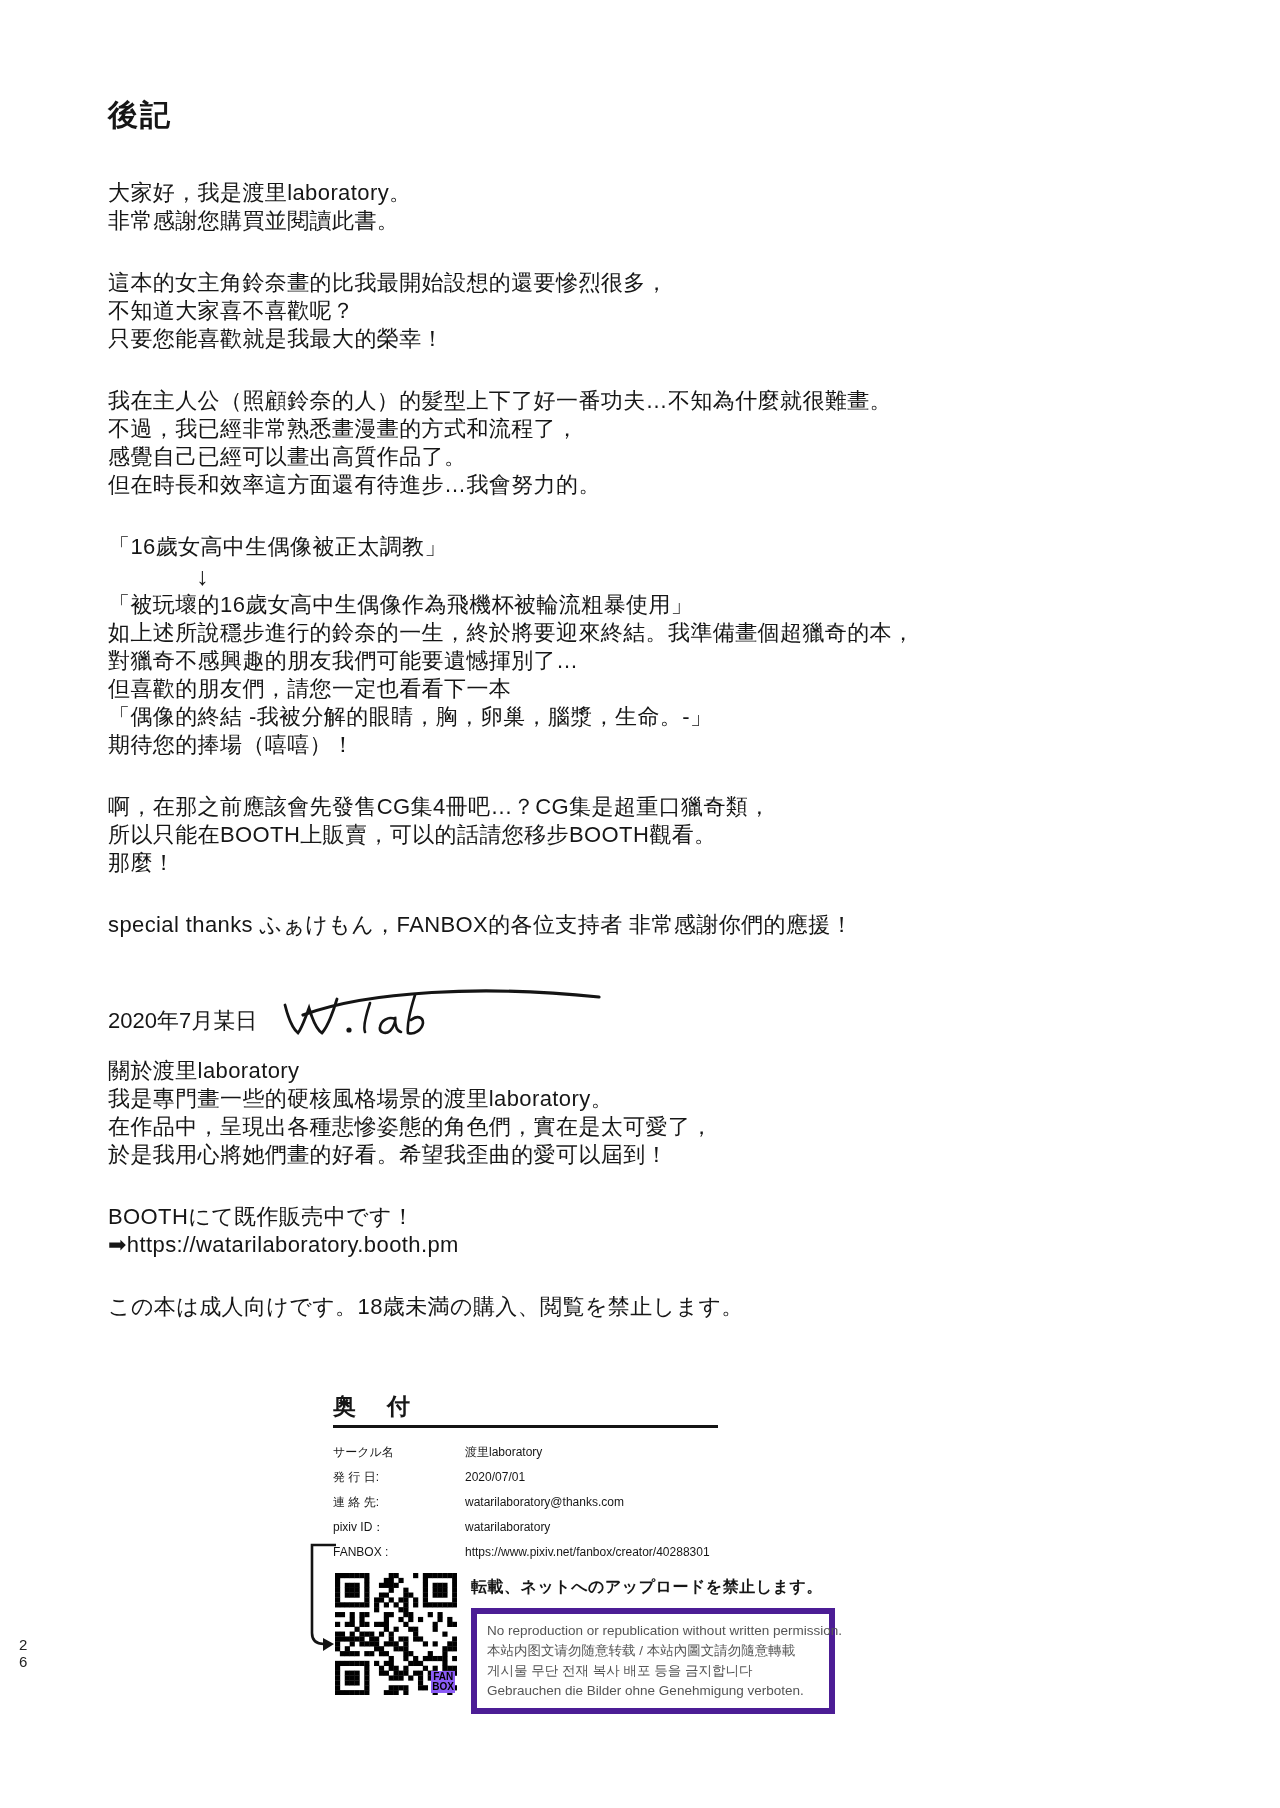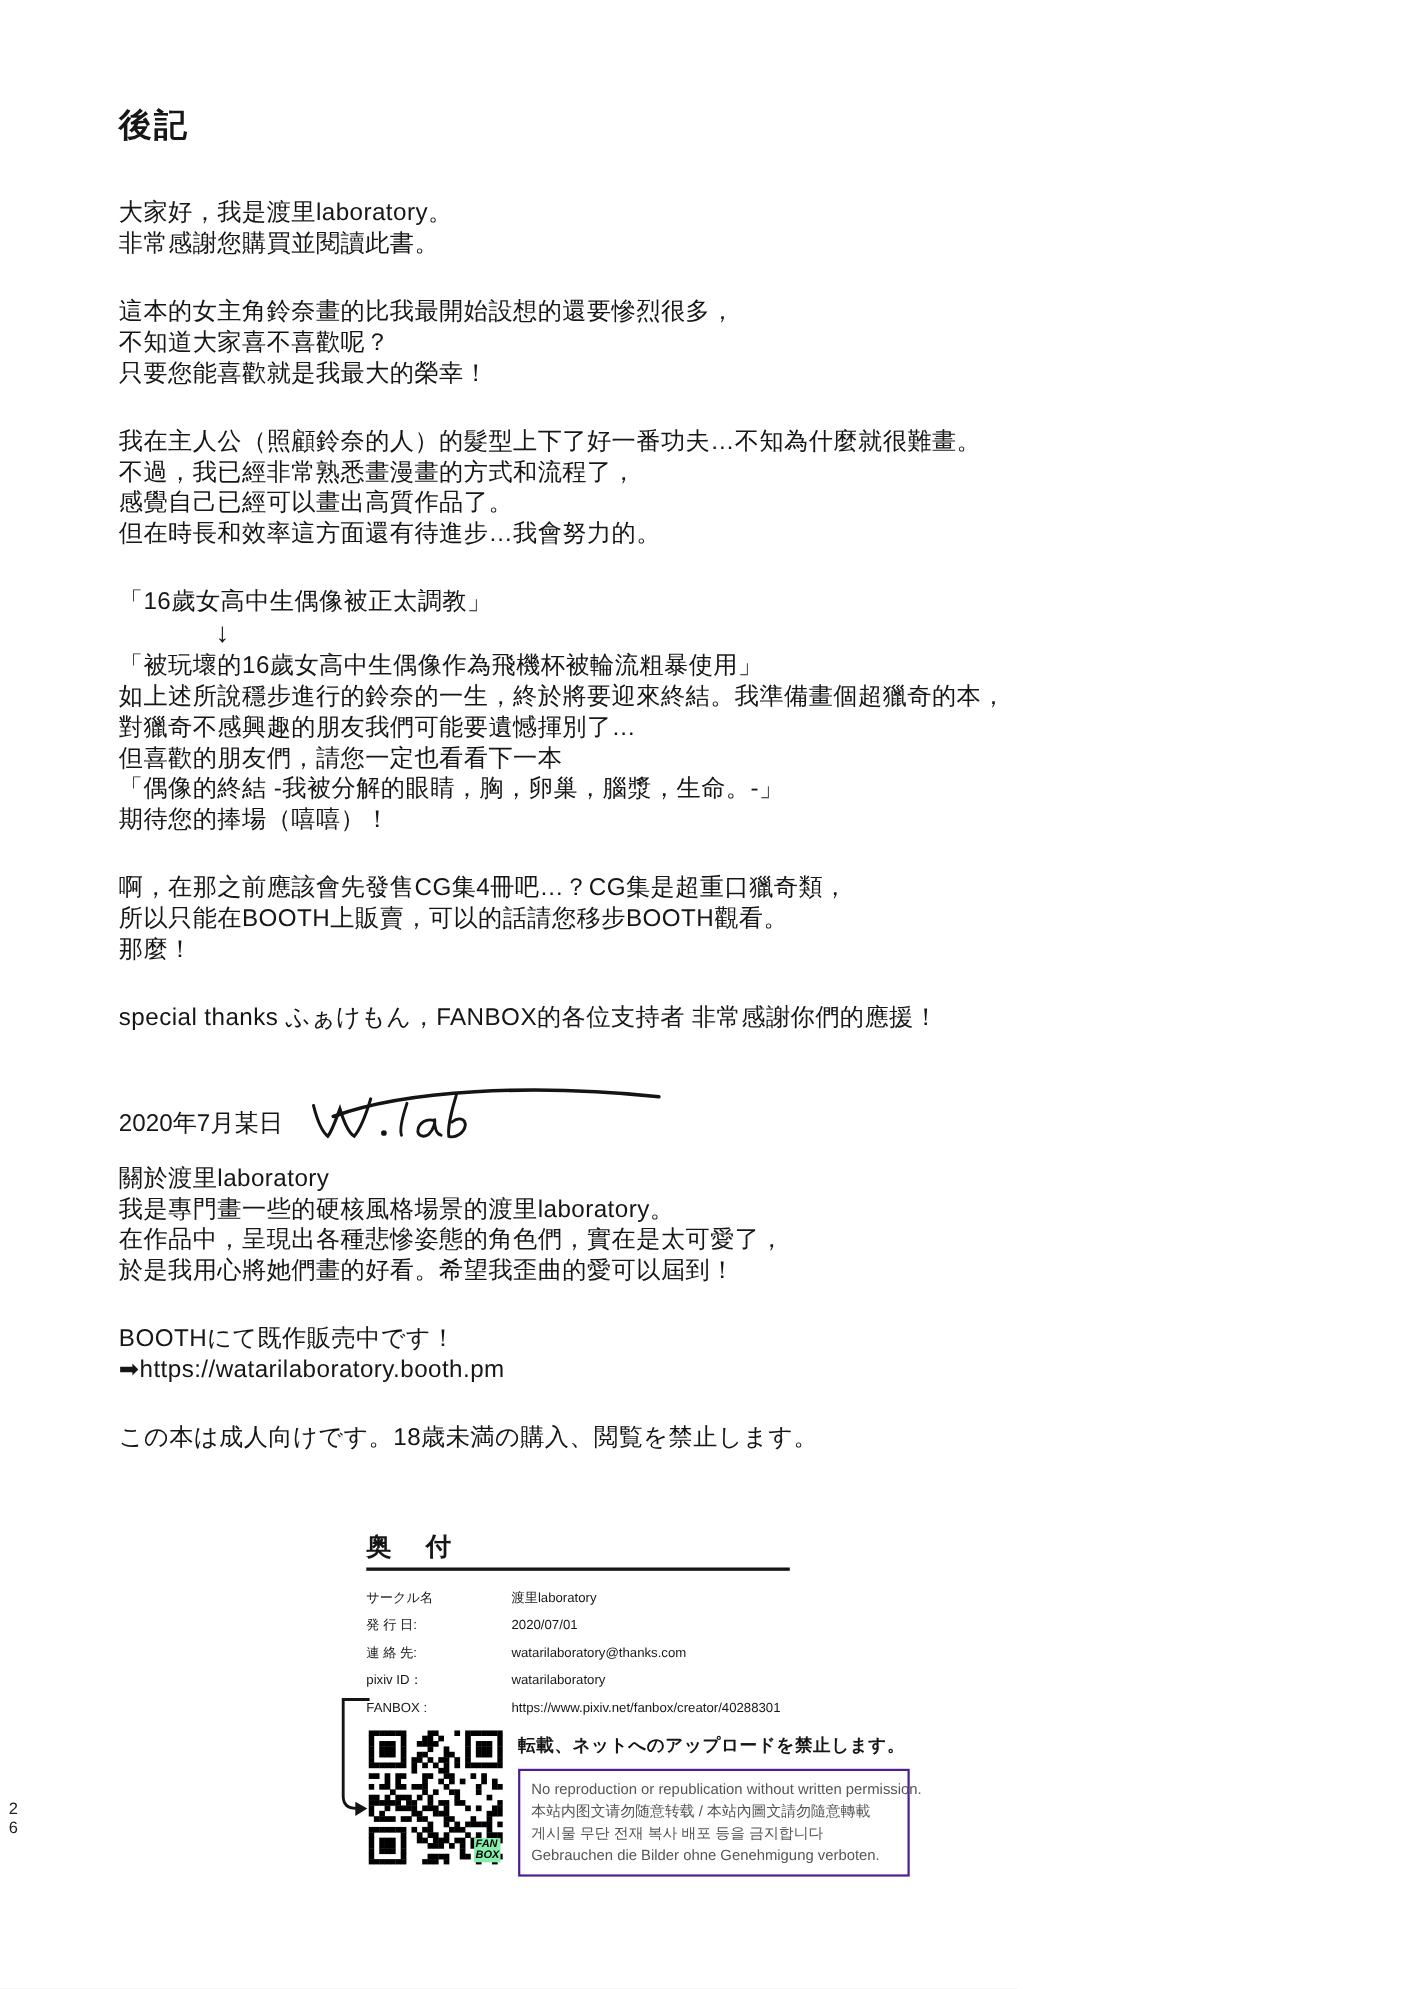--- a/index.html
+++ b/index.html
@@ -17,28 +17,28 @@
   .sig-svg { margin-left:16px; margin-bottom:-8px; }
   
   .colophon { position:relative; margin-left:225px; margin-top:70px; width:470px; }
   .colophon-head { width:385px; border-bottom:3px solid #141414; padding-bottom:3px; margin-bottom:12px; }
   .colophon-head span { font-size:23px; font-weight:bold; letter-spacing:4px; }
   .crow { display:flex; font-size:12px; line-height:25px; }
   .crow .lbl { width:132px; flex:none; }
   .crow .val { white-space:nowrap;text-align:right; }
   .qr-row { display:flex; margin-top:8px; }
   .qr-wrap { position:relative; width:122px; height:122px; flex:none; margin-left:2px; }
-  .qr-label { position:absolute; right:2px; bottom:2px; background:#86efac; font-size:10px; font-weight:bold; line-height:10px; text-align:left; padding:1px 1px; color:#000;font-style:italic; }
+  .qr-label { position:absolute; right:2px; bottom:2px; background:#8b5cf6; font-size:10px; font-weight:bold; line-height:10px; text-align:center; padding:1px 1px; color:#000; }
   .qr-col { margin-left:14px; padding-top:2px; }
   .reprint { font-size:16px; font-weight:bold; margin:2px 0 10px 0; letter-spacing:0.5px; }
-  .perm-box { border:2px solid #4c1d95; padding:7px 10px; width:332px; color:#555; }
+  .perm-box { border:6px solid #4c1d95; padding:7px 10px; width:332px; color:#555; }
   .perm-box .ln { font-size:13.5px; line-height:20px; white-space:nowrap; }
   .bracket { position:absolute; left:-30px; top:150px; }
   .pageno {
-    position:absolute; left:8px; top:1636px; width:12px;
+    position:absolute; left:19px; top:1636px; width:12px;
     font-size:15px; line-height:17px; word-break:break-all; color:#222;
   }
 </style>
 </head>
 <body>
 
 <div class="page">
   <div class="content">
 
     <h1 class="title">後記</h1>

